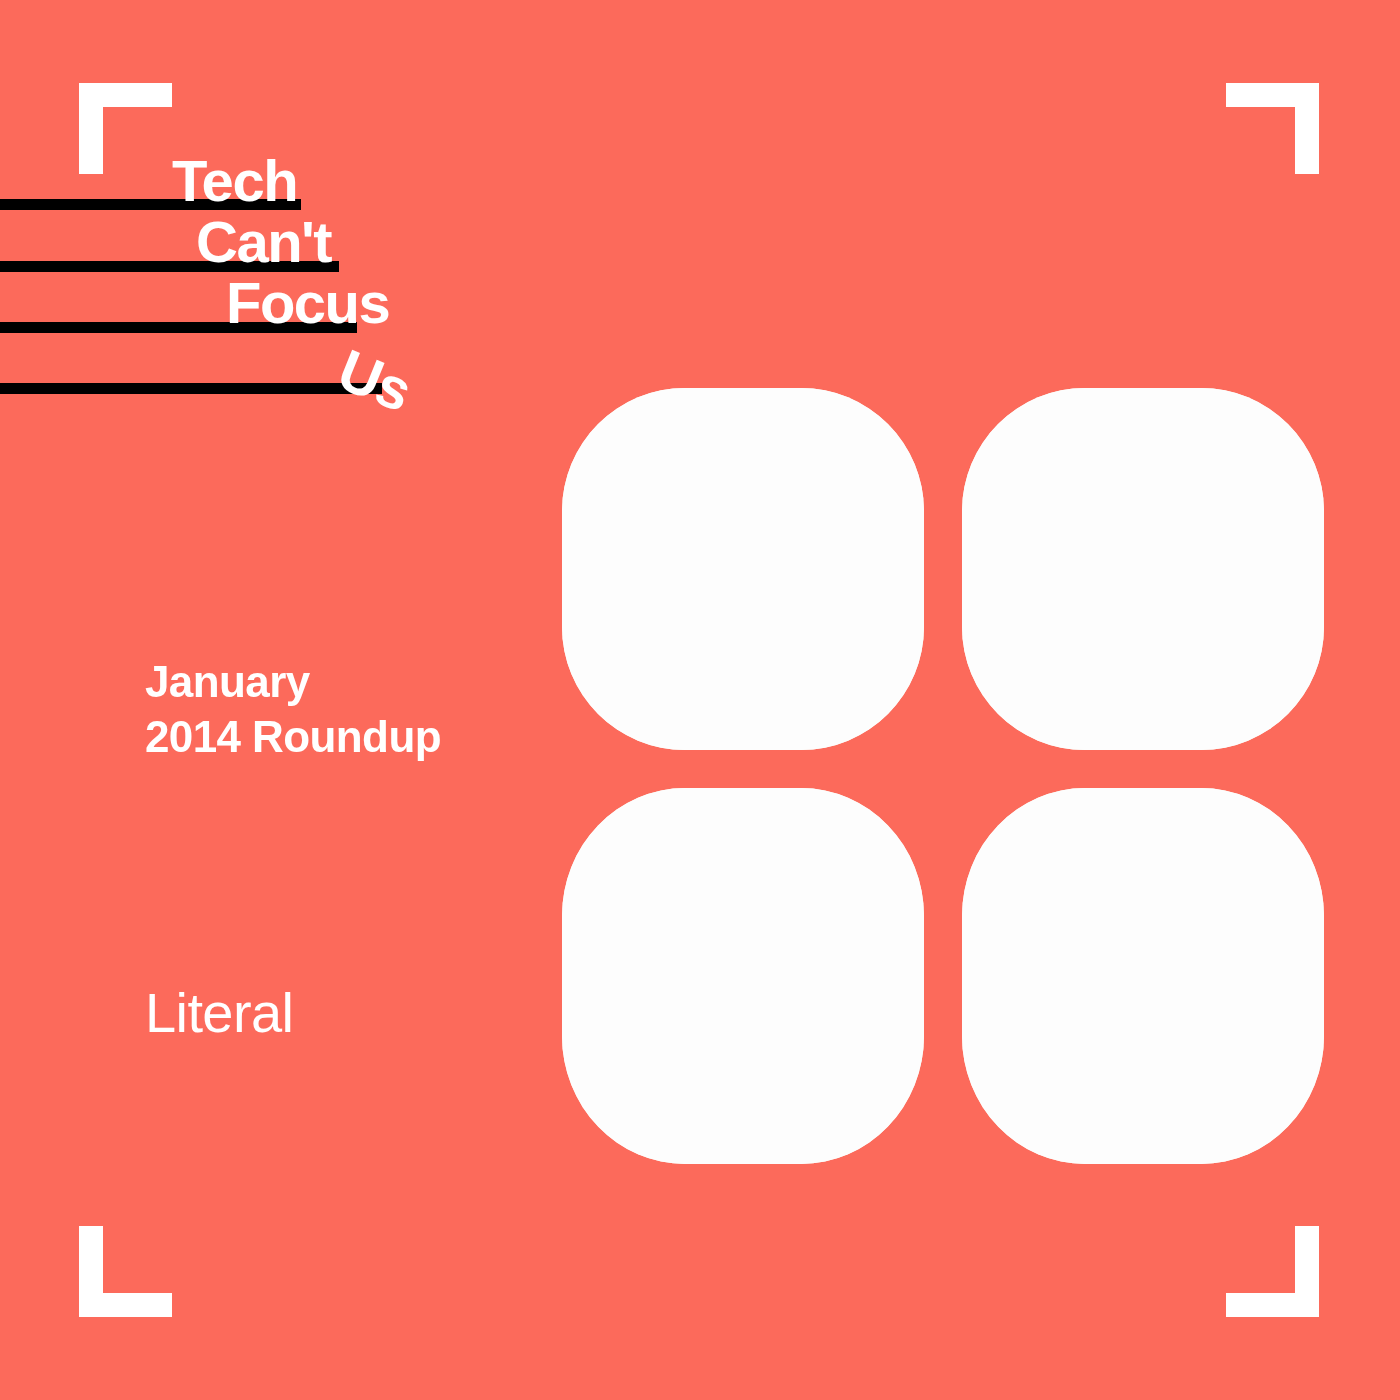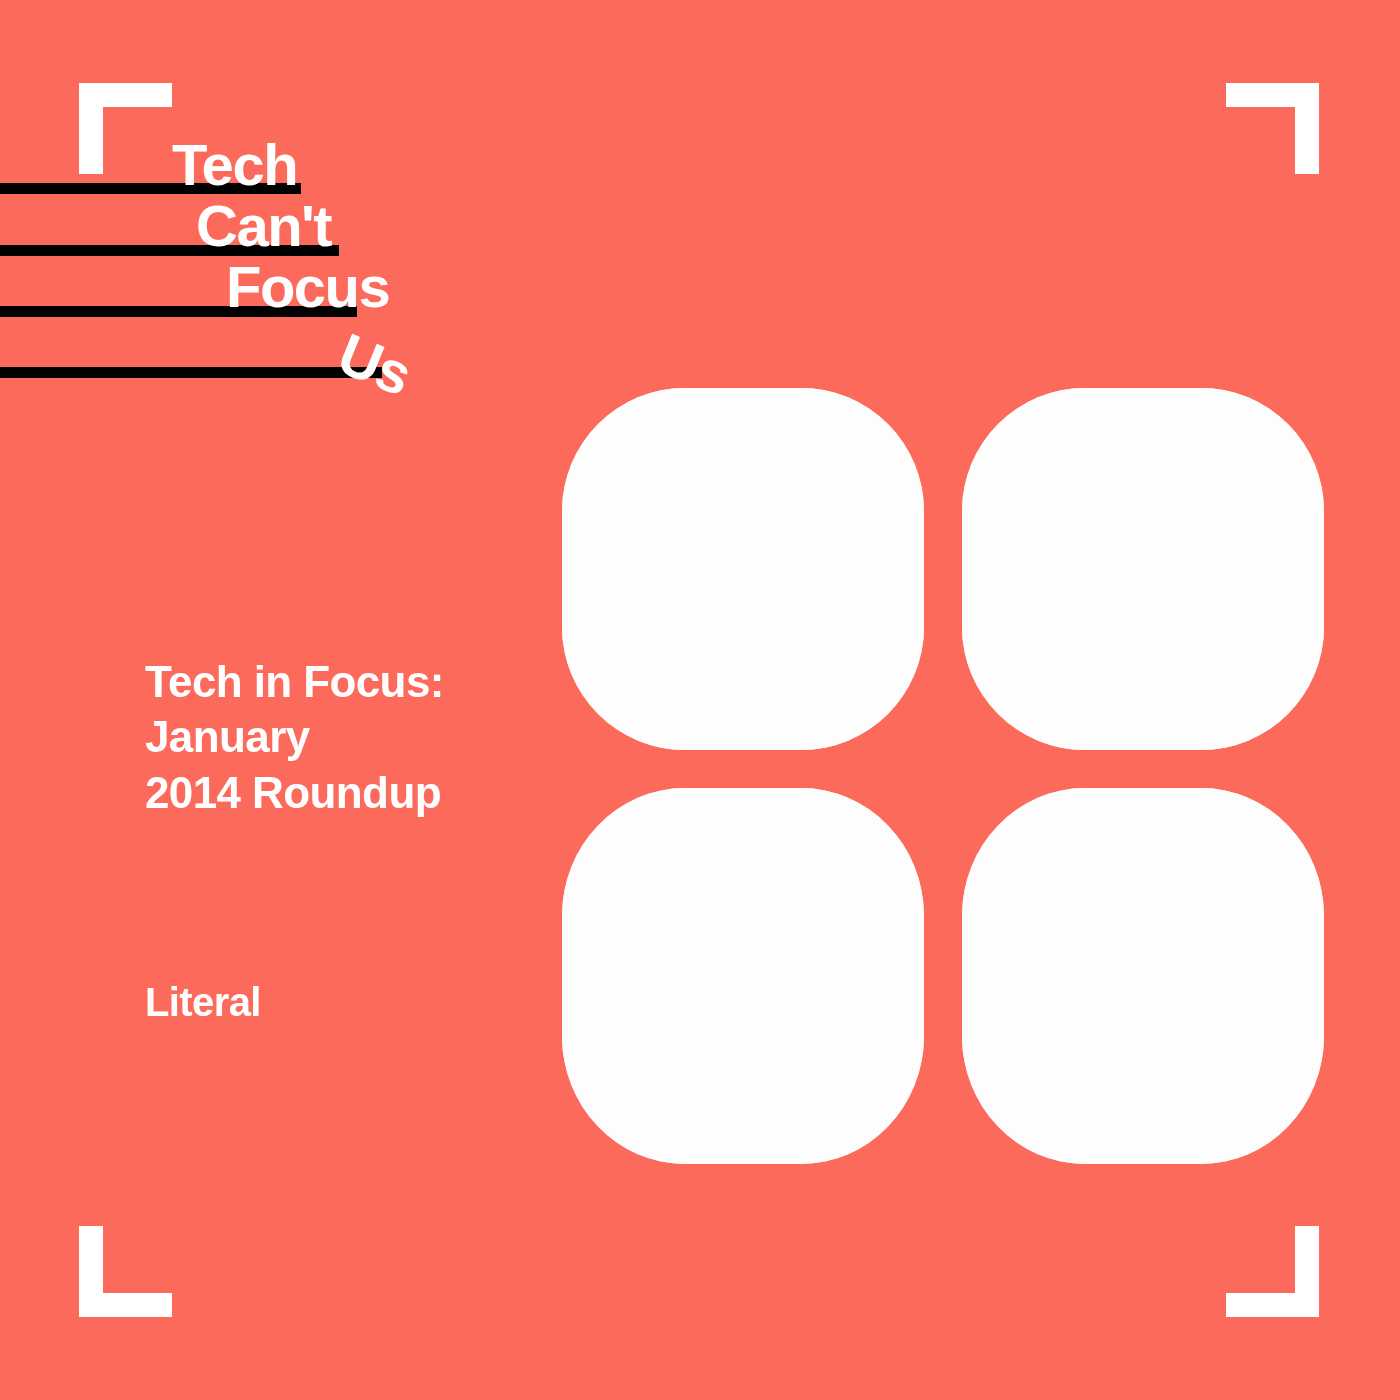--- a/index.html
+++ b/index.html
@@ -47,21 +47,21 @@
   .bracket.bl::after  { bottom: 0; left: 0; }
 
   .bracket.br { left: 1226px; top: 1226px; }
   .bracket.br::before { bottom: 0; right: 0; }
   .bracket.br::after  { bottom: 0; right: 0; }
 
   
   .logo-lockup {
     position: absolute;
     left: 0;
-    top: 124px;
+    top: 140px;
     width: 520px;
     height: 290px;
   }
   .logo-bar {
     position: absolute;
     left: 0;
     height: 11px;
     background: #000000;
   }
   .logo-bar.b1 { top: 59px;  width: 301px; }
@@ -99,22 +99,22 @@
     font-size: 44px;
     line-height: 1.26;
     letter-spacing: -0.6px;
   }
   .brand-name {
     position: absolute;
     left: 145px;
     top: 978px;
     width: 400px;
     color: #ffffff;
-    font-weight: 700;
-    font-size: 40px;
+    font-weight: 400;
+    font-size: 56px;
     line-height: 1.24;
     letter-spacing: -0.6px;
   }
 
   
   .portrait-grid {
     position: absolute;
     left: 562px;
     top: 388px;
     width: 762px;
@@ -155,21 +155,20 @@
     <div class="logo-bar b2"></div>
     <div class="logo-bar b3"></div>
     <div class="logo-bar b4"></div>
     <div class="logo-word w1">Tech</div>
     <div class="logo-word w2">Can't</div>
     <div class="logo-word w3">Focus</div>
     <div class="logo-word w4">Us</div>
   </div>
 
   <div class="episode-title">
-    <div>Tech in Focus:</div>
     <div>January</div>
     <div>2014 Roundup</div>
   </div>
 
   <div class="brand-name">
     <div>Literal</div>
   </div>
 
   <div class="portrait-grid">
 

